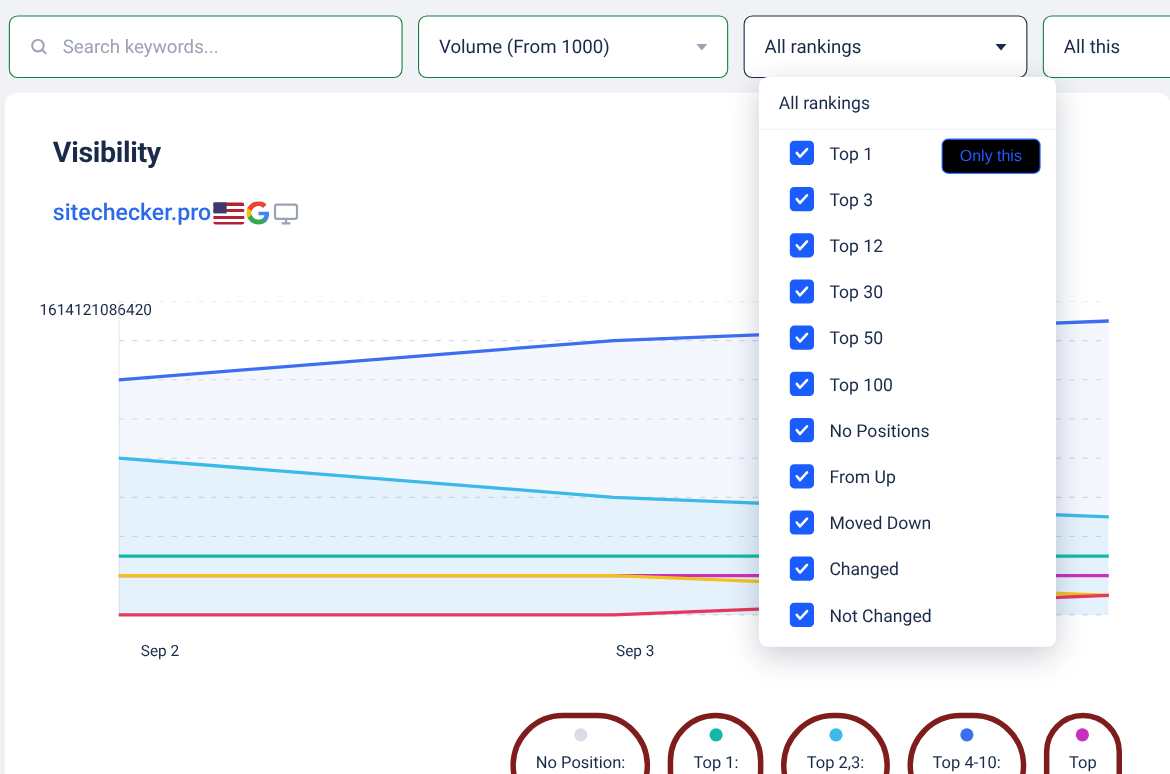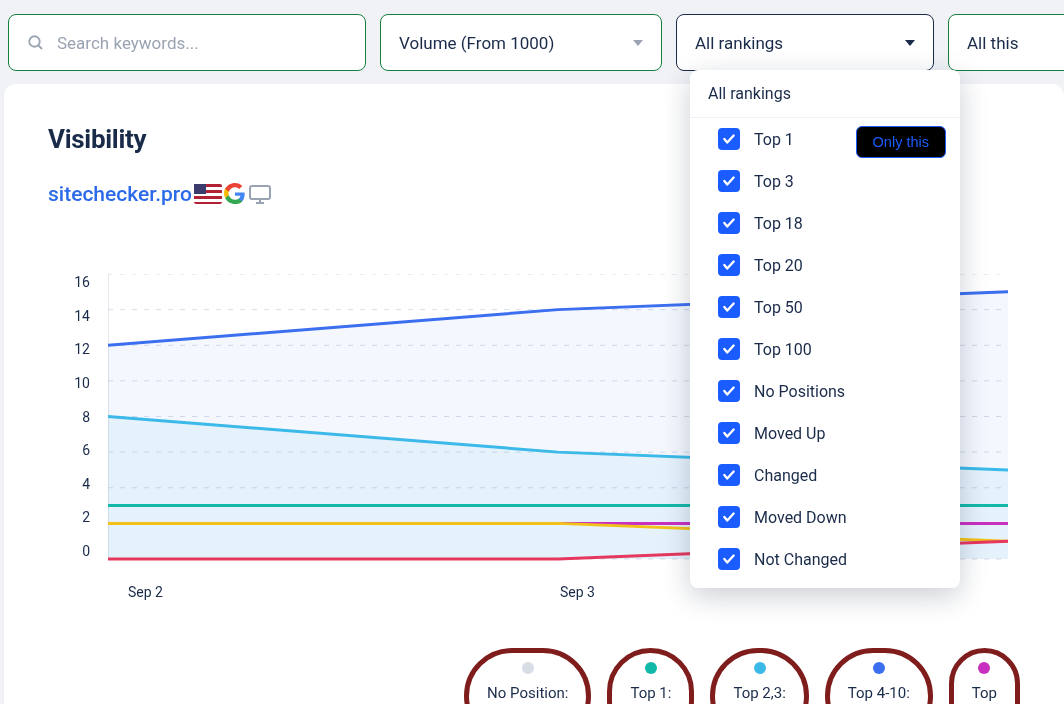--- a/index.html
+++ b/index.html
@@ -47,21 +47,21 @@
   }
   .title { font-size:26px; font-weight:700; color:#1a2b4a; margin-bottom:28px; letter-spacing:-.3px;}
   .site-row { display:flex; align-items:center; gap:2px; font-size:21px; color:#2b6ae8; font-weight:500; margin-bottom:68px;}
   .flag { width:28px; height:20px; background:linear-gradient(#b22234 0 15%, #fff 15% 30%, #b22234 30% 45%, #fff 45% 60%, #b22234 60% 75%, #fff 75% 90%, #b22234 90% 100%); position:relative; border-radius:2px;}
   .flag::before { content:""; position:absolute; width:12px; height:10px; background:#3c3b6e; top:0; left:0;}
   .g-icon { width:22px; height:22px; }
   .desktop-icon { width:24px; height:24px; }
 
   .chart-wrap { position:relative; width:100%; height:330px; }
   .chart-svg { position:absolute; left:60px; top:0; width:900px; height:300px; }
-  .y-axis { position:absolute; left:12px; top:0; width:30px; height:285px; display:flex; flex-direction:column; justify-content:space-between; }
+  .y-axis { position:absolute; left:24px; top:0; width:30px; height:285px; display:flex; flex-direction:row; justify-content:center; }
   .y-axis span { font-size:14px; color:#1a2b4a; text-align:right;}
   .x-labels { position:absolute; left:60px; top:310px; width:900px; display:flex;}
   .x-labels span { font-size:14px; color:#1a2b4a;}
 
   .legend-row { display:flex; justify-content:flex-end; gap:16px; margin-top:44px; flex-wrap:nowrap; padding-right:0;}
   .legend-pill { border:5px solid #7f1d1d; border-radius:999px; padding:9px 18px; display:flex; align-items:center; gap:10px; font-size:15px; color:#1a2b4a; white-space:nowrap;flex-direction:column;}
   .dot { width:12px; height:12px; border-radius:50%; }
 
   
   .dropdown {
@@ -209,30 +209,30 @@
     </span>
     <span>Top 3</span>
 
   </div>
       <div class="dropdown-item">
     <span class="checkbox">
       <svg viewBox="0 0 24 24" fill="none" stroke="#fff" stroke-width="4" stroke-linecap="round" stroke-linejoin="round">
             <polyline points="4 12 9 18 20 6"></polyline>
           </svg>
     </span>
-    <span>Top 18</span>
-
-  </div>
-      <div class="dropdown-item">
-    <span class="checkbox">
-      <svg viewBox="0 0 24 24" fill="none" stroke="#fff" stroke-width="4" stroke-linecap="round" stroke-linejoin="round">
-            <polyline points="4 12 9 18 20 6"></polyline>
-          </svg>
-    </span>
-    <span>Top 20</span>
+    <span>Top 12</span>
+
+  </div>
+      <div class="dropdown-item">
+    <span class="checkbox">
+      <svg viewBox="0 0 24 24" fill="none" stroke="#fff" stroke-width="4" stroke-linecap="round" stroke-linejoin="round">
+            <polyline points="4 12 9 18 20 6"></polyline>
+          </svg>
+    </span>
+    <span>Top 30</span>
 
   </div>
       <div class="dropdown-item">
     <span class="checkbox">
       <svg viewBox="0 0 24 24" fill="none" stroke="#fff" stroke-width="4" stroke-linecap="round" stroke-linejoin="round">
             <polyline points="4 12 9 18 20 6"></polyline>
           </svg>
     </span>
     <span>Top 50</span>
 
@@ -254,39 +254,39 @@
     </span>
     <span>No Positions</span>
 
   </div>
       <div class="dropdown-item">
     <span class="checkbox">
       <svg viewBox="0 0 24 24" fill="none" stroke="#fff" stroke-width="4" stroke-linecap="round" stroke-linejoin="round">
             <polyline points="4 12 9 18 20 6"></polyline>
           </svg>
     </span>
-    <span>Moved Up</span>
+    <span>From Up</span>
+
+  </div>
+      <div class="dropdown-item">
+    <span class="checkbox">
+      <svg viewBox="0 0 24 24" fill="none" stroke="#fff" stroke-width="4" stroke-linecap="round" stroke-linejoin="round">
+            <polyline points="4 12 9 18 20 6"></polyline>
+          </svg>
+    </span>
+    <span>Moved Down</span>
 
   </div>
       <div class="dropdown-item">
     <span class="checkbox">
       <svg viewBox="0 0 24 24" fill="none" stroke="#fff" stroke-width="4" stroke-linecap="round" stroke-linejoin="round">
             <polyline points="4 12 9 18 20 6"></polyline>
           </svg>
     </span>
     <span>Changed</span>
-
-  </div>
-      <div class="dropdown-item">
-    <span class="checkbox">
-      <svg viewBox="0 0 24 24" fill="none" stroke="#fff" stroke-width="4" stroke-linecap="round" stroke-linejoin="round">
-            <polyline points="4 12 9 18 20 6"></polyline>
-          </svg>
-    </span>
-    <span>Moved Down</span>
 
   </div>
       <div class="dropdown-item">
     <span class="checkbox">
       <svg viewBox="0 0 24 24" fill="none" stroke="#fff" stroke-width="4" stroke-linecap="round" stroke-linejoin="round">
             <polyline points="4 12 9 18 20 6"></polyline>
           </svg>
     </span>
     <span>Not Changed</span>
 

